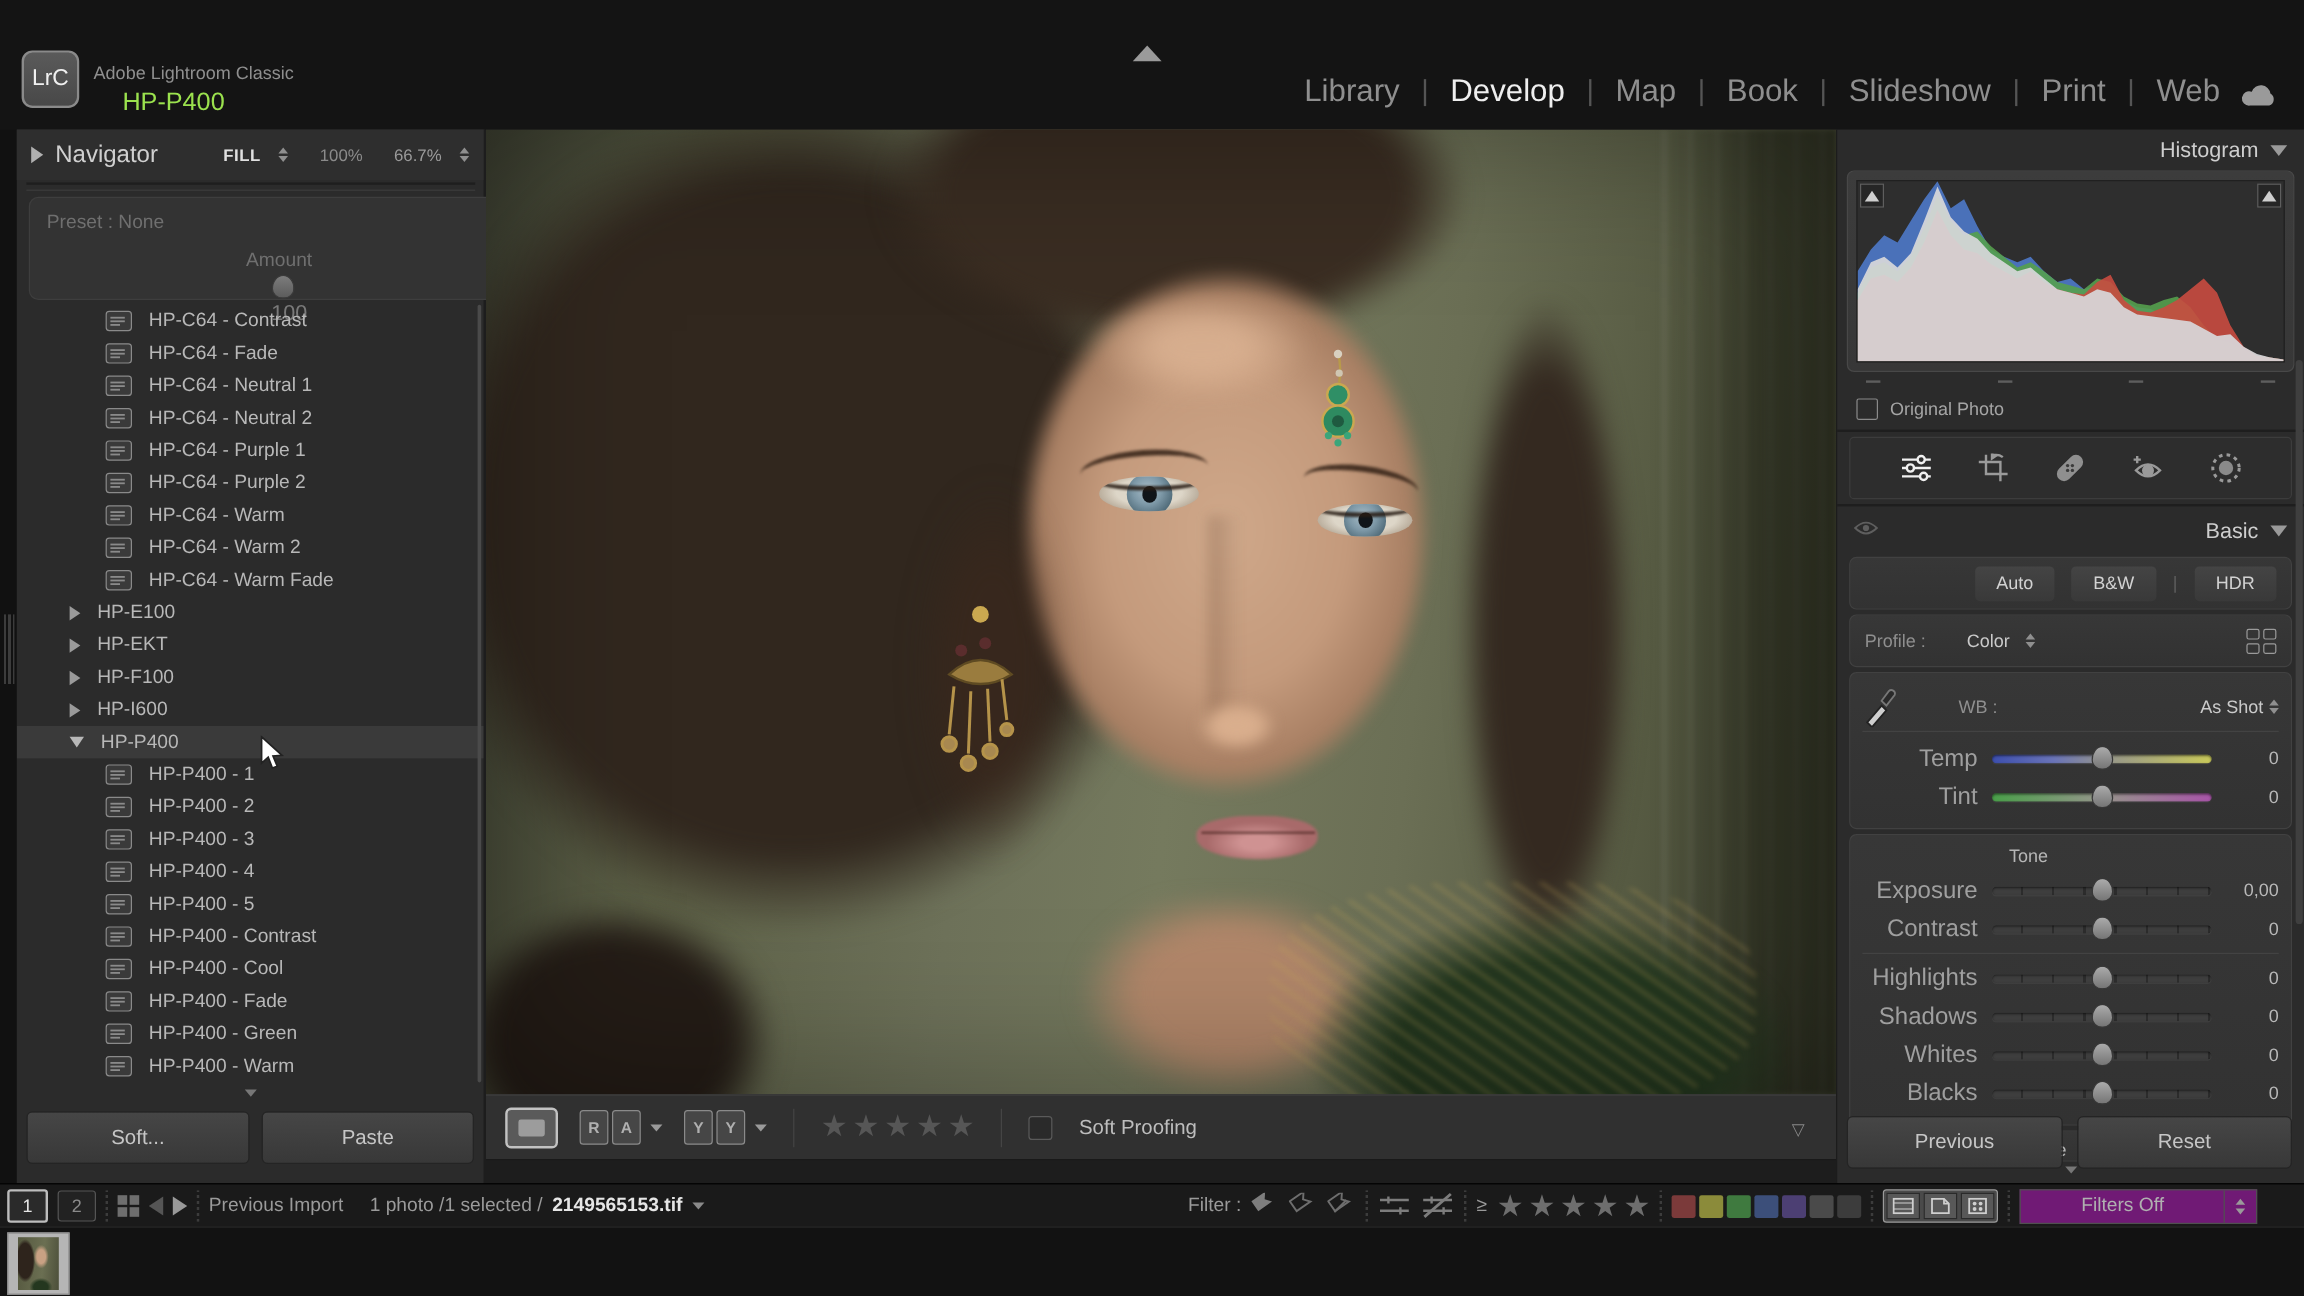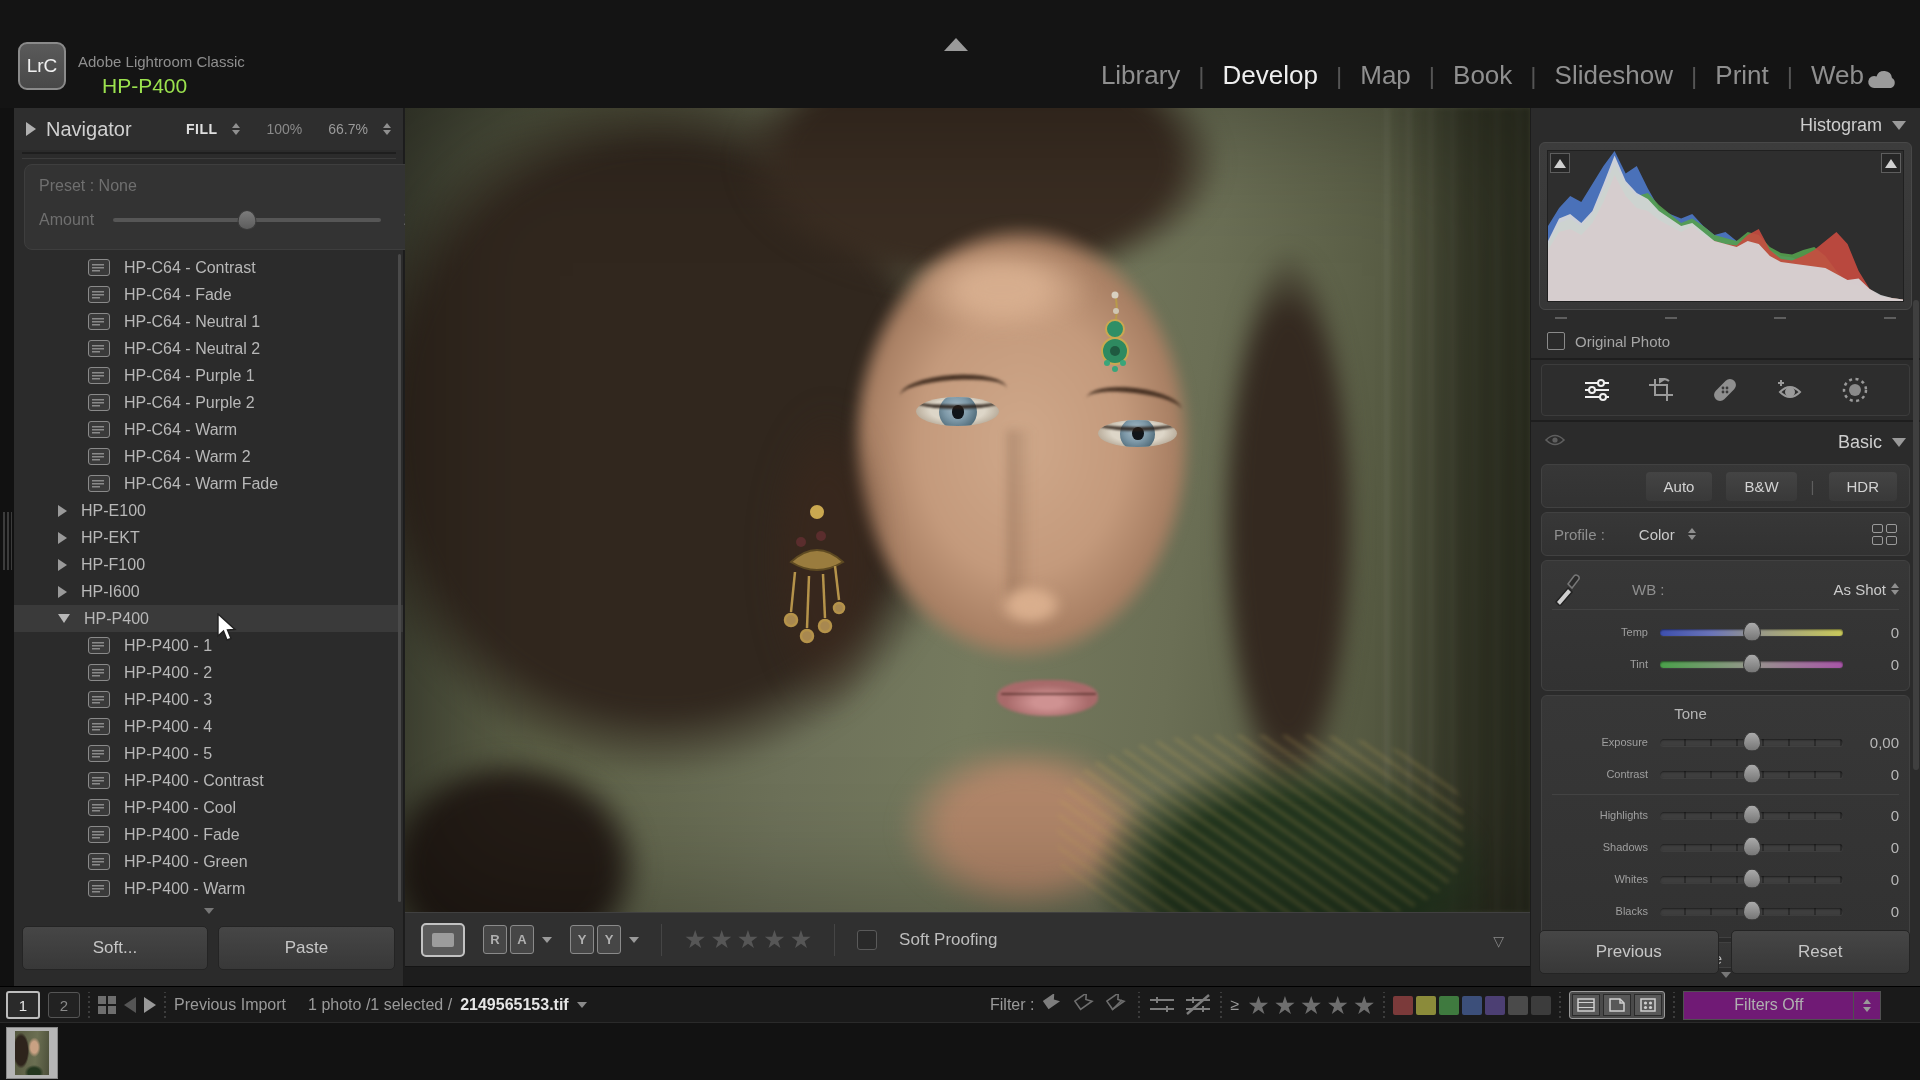--- a/index.html
+++ b/index.html
@@ -8,21 +8,21 @@
 
   
   .topbar{position:absolute;left:0;top:0;width:1920px;height:108px;background:#141414;}
   .lrc-logo{position:absolute;left:18px;top:42px;width:44px;height:44px;border-radius:9px;
             background:linear-gradient(#5a5a5a,#484848);border:2px solid #8a8a8a;
             display:flex;align-items:center;justify-content:center;font-size:19px;color:#f0f0f0;}
   .app-title{position:absolute;left:78px;top:53px;font-size:15px;color:#8f8f8f;}
   .app-preset{position:absolute;left:102px;top:74px;font-size:21px;color:#9be24e;}
   .collapse-tri{position:absolute;left:944px;top:38px;width:0;height:0;
                 border-left:12px solid transparent;border-right:12px solid transparent;border-bottom:13px solid #9a9a9a;}
-  .module-picker{position:absolute;right:56px;top:60px;display:flex;align-items:center;gap:18px;}
+  .module-picker{position:absolute;right:70px;top:60px;display:flex;align-items:center;gap:18px;}
   .module{font-size:26px;color:#8f8f8f;cursor:default;}
   .module.active{color:#efefef;}
   .msep{color:#555;font-size:24px;}
   .cloud{position:absolute;right:20px;top:68px;}
 
   
   .lgutter{position:absolute;left:0;top:108px;width:14px;height:878px;background:#111;}
   .lgrip{position:absolute;left:3px;top:404px;width:9px;height:58px;
          background:repeating-linear-gradient(90deg,#3c3c3c 0 2px,transparent 2px 4px);}
   .lpanel{position:absolute;left:14px;top:108px;width:390px;height:878px;background:#2b2b2b;
@@ -35,21 +35,21 @@
   .nav-z1{font-size:14px;color:#8a8a8a;margin-left:16px;}
   .nav-z2{font-size:14px;color:#9a9a9a;margin-left:16px;}
   .updown{display:inline-flex;flex-direction:column;gap:2px;margin-left:5px;vertical-align:middle;}
   .updown i{display:block;width:0;height:0;border-left:4px solid transparent;border-right:4px solid transparent;}
   .updown .u{border-bottom:5px solid #8f8f8f;}
   .updown .dn{border-top:5px solid #8f8f8f;}
   .groove{position:absolute;left:8px;top:44px;width:374px;height:4px;border-top:2px solid #1e1e1e;border-bottom:1px solid #3c3c3c;}
   .preview-box{position:absolute;left:10px;top:56px;width:424px;height:86px;background:#333;border:1px solid #3e3e3e;
                border-radius:8px;box-sizing:border-box;padding:12px 14px;}
   .preview-preset{font-size:16px;color:#6f6f6f;}
-  .amount-row{display:flex;align-items:center;margin-top:14px;gap:12px;}
+  .amount-row{display:flex;align-items:center;margin-top:14px;gap:12px;flex-direction:column;}
   .amount-label{font-size:16px;color:#6f6f6f;width:62px;}
   .amount-track{flex:1;height:4px;border-radius:2px;background:#565656;position:relative;}
   .amount-thumb{position:absolute;left:50%;top:50%;transform:translate(-50%,-50%);width:17px;height:18px;
                 background:linear-gradient(#7c7c7c,#5c5c5c);border:1px solid #3a3a3a;
                 border-radius:50% 50% 48% 48%/58% 58% 42% 42%;}
   .amount-val{font-size:18px;color:#7a7a7a;width:40px;text-align:right;}
   .preset-list{position:absolute;left:0;top:146px;width:100%;height:648px;overflow:hidden;}
   .lscroll{position:absolute;right:2px;top:146px;width:3px;height:648px;background:#4a4a4a;border-radius:2px;}
   .prow{height:27px;display:flex;align-items:center;padding-left:74px;gap:14px;box-sizing:border-box;}
   .prow.grp{padding-left:44px;gap:14px;}
@@ -168,21 +168,21 @@
   .profile-row{height:44px;display:flex;align-items:center;padding:0 12px;gap:8px;}
   .dimlabel{font-size:15px;color:#8f8f8f;}
   .val-strong{font-size:15px;color:#cacaca;}
   .profile-grid{margin-left:auto;display:grid;grid-template-columns:11px 11px;grid-gap:3px;}
   .profile-grid i{display:block;width:11px;height:9px;border:1.5px solid #9a9a9a;border-radius:2px;box-sizing:border-box;}
   .wb-box{padding:8px 10px 10px;}
   .wb-row{height:40px;display:flex;align-items:center;gap:10px;border-bottom:1px solid #434343;margin-bottom:6px;}
   .wb-label{margin-left:36px;}
   .wb-val{margin-left:auto;display:flex;align-items:center;}
   .srow{height:32px;display:flex;align-items:center;}
-  .slabel{flex:0 0 96px;text-align:right;font-size:11px;color:#9f9f9f;}
+  .slabel{flex:0 0 96px;text-align:right;font-size:20px;color:#9f9f9f;}
   .strack-wrap{flex:1;margin:0 12px;position:relative;height:16px;}
   .strack{position:absolute;left:0;right:0;top:5px;height:7px;border-radius:4px;background:#3e3e3e;
      box-shadow:inset 0 1px 2px rgba(0,0,0,.55),0 1px 0 rgba(255,255,255,.05);}
   .strack.ticks{background-image:repeating-linear-gradient(90deg,transparent 0 24px,#2c2c2c 24px 26px);}
   .strack.temp{background:linear-gradient(90deg,#3d4fae 0%,#6a74b8 28%,#96968c 52%,#c9c95a 100%);}
   .strack.tint{background:linear-gradient(90deg,#4aa04a 0%,#96968c 50%,#a855a8 100%);}
   .sthumb{position:absolute;left:50%;top:50%;transform:translate(-50%,-52%);width:16px;height:18px;
      background:linear-gradient(#ababab,#757575);border:1px solid #383838;
      border-radius:50% 50% 48% 48%/58% 58% 42% 42%;z-index:1;}
   .sval{flex:0 0 44px;text-align:right;font-size:15px;color:#b8b8b8;}

